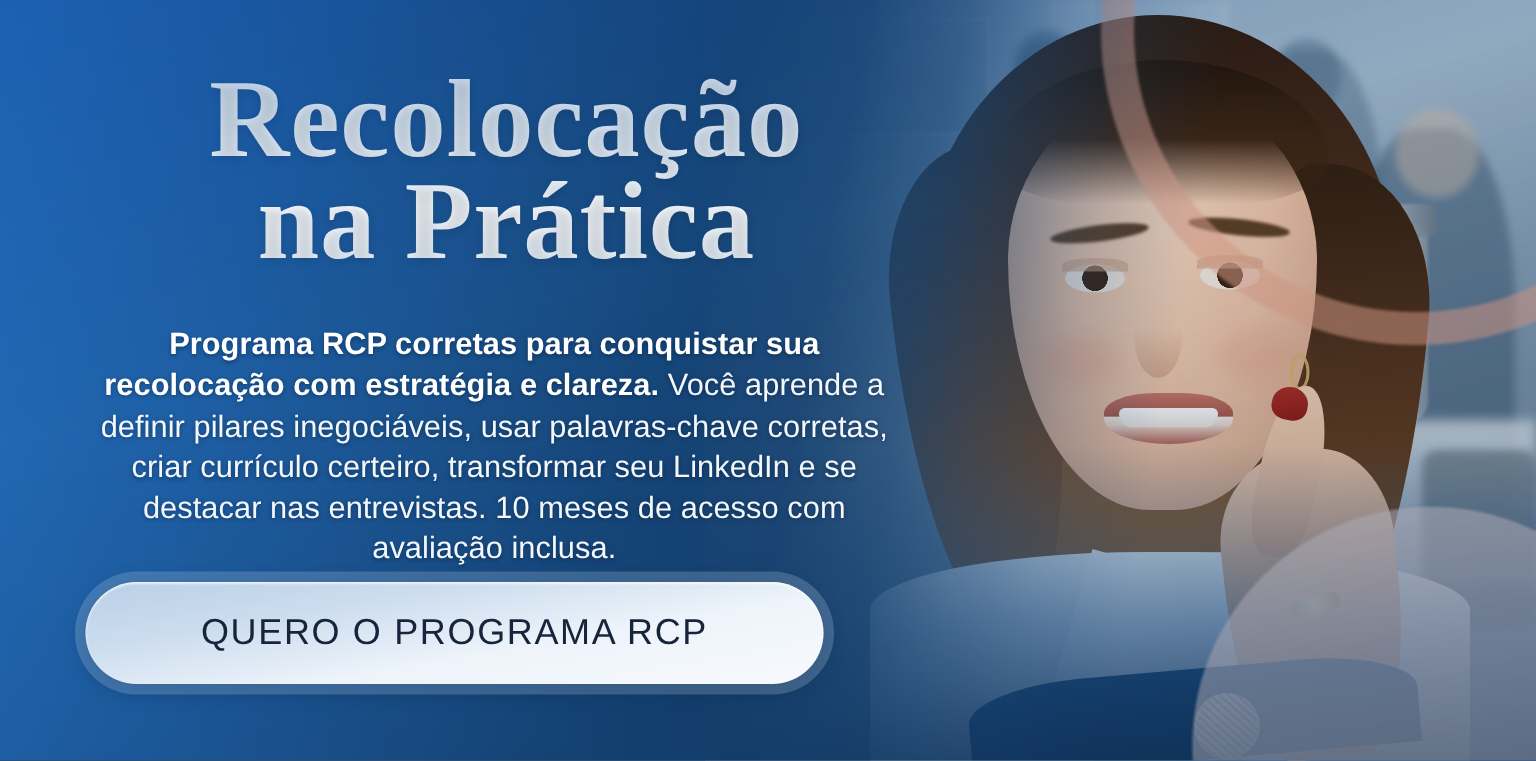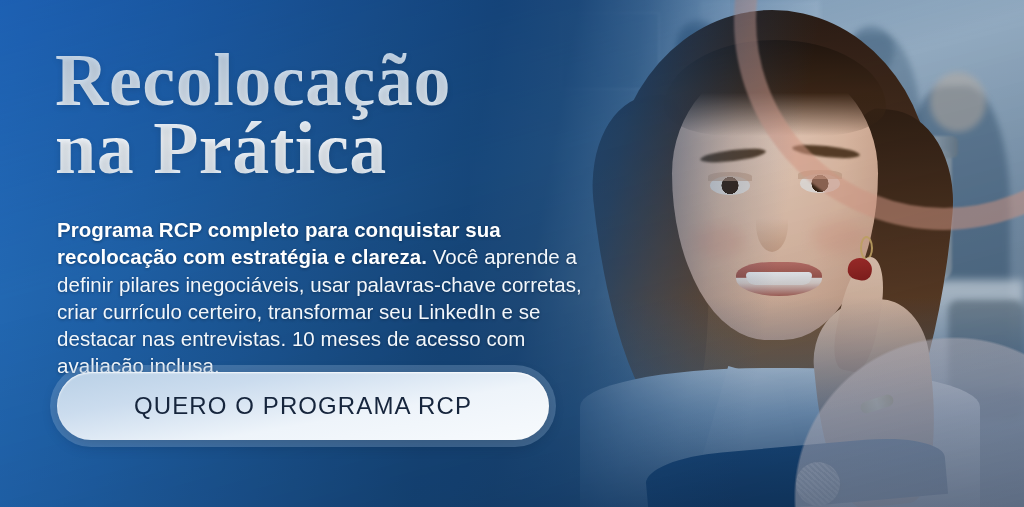--- a/index.html
+++ b/index.html
@@ -254,20 +254,21 @@
       rgba(16,52,90,.35) 78%,
       rgba(13,44,76,.55) 100%);
     mix-blend-mode:multiply;
     opacity:.55;
   }
 
   
   .content {
     position:absolute; left:0; top:0; width:620px; height:507px;
     padding:46px 0 0 57px;
+    text-align:center;
   }
 
   .headline {
     font-family:"Liberation Serif", serif;
     font-weight:700;
     font-size:74px;
     line-height:.92;
     letter-spacing:.5px;
     background:linear-gradient(180deg, #c3d6ea 0%, #dbe8f5 38%, #f2f7fc 68%, #e3edf7 100%);
     -webkit-background-clip:text;
@@ -304,20 +305,21 @@
     box-shadow:
       0 0 0 7px rgba(160,195,228,.28),
       0 4px 14px rgba(5,24,48,.35),
       inset 0 1px 2px rgba(255,255,255,.9);
     font-family:"Liberation Sans", sans-serif;
     font-size:24px;
     font-weight:400;
     letter-spacing:1.1px;
     color:#16253c;
     text-transform:uppercase;
+    margin-top:16px;
   }
 </style>
 </head>
 <body>
 
 <div class="banner">
 
   <div class="photo-layer">
     <div class="office-bg"></div>
     <div class="office-wall"></div>
@@ -376,21 +378,21 @@
   </div>
 
   <div class="blue-panel"></div>
   <div class="blue-panel-vert"></div>
 
   <div class="content">
     <h1 class="headline">Recolocação
 na Prática</h1>
 
     <p class="body-copy">
-      <span class="lead">Programa RCP completo para conquistar sua recolocação com estratégia e clareza.</span><span> Você aprende a definir pilares inegociáveis, usar palavras-chave corretas, criar currículo certeiro, transformar seu LinkedIn e se destacar nas entrevistas. 10 meses de acesso com avaliação inclusa.</span>
+      <span class="lead">Programa RCP corretas para conquistar sua recolocação com estratégia e clareza.</span><span> Você aprende a definir pilares inegociáveis, usar palavras-chave corretas, criar currículo certeiro, transformar seu LinkedIn e se destacar nas entrevistas. 10 meses de acesso com avaliação inclusa.</span>
     </p>
   </div>
 
   <div class="cta-wrap">
     <button class="cta-button">QUERO O PROGRAMA RCP</button>
   </div>
 
 </div>
 
 </body></html>

